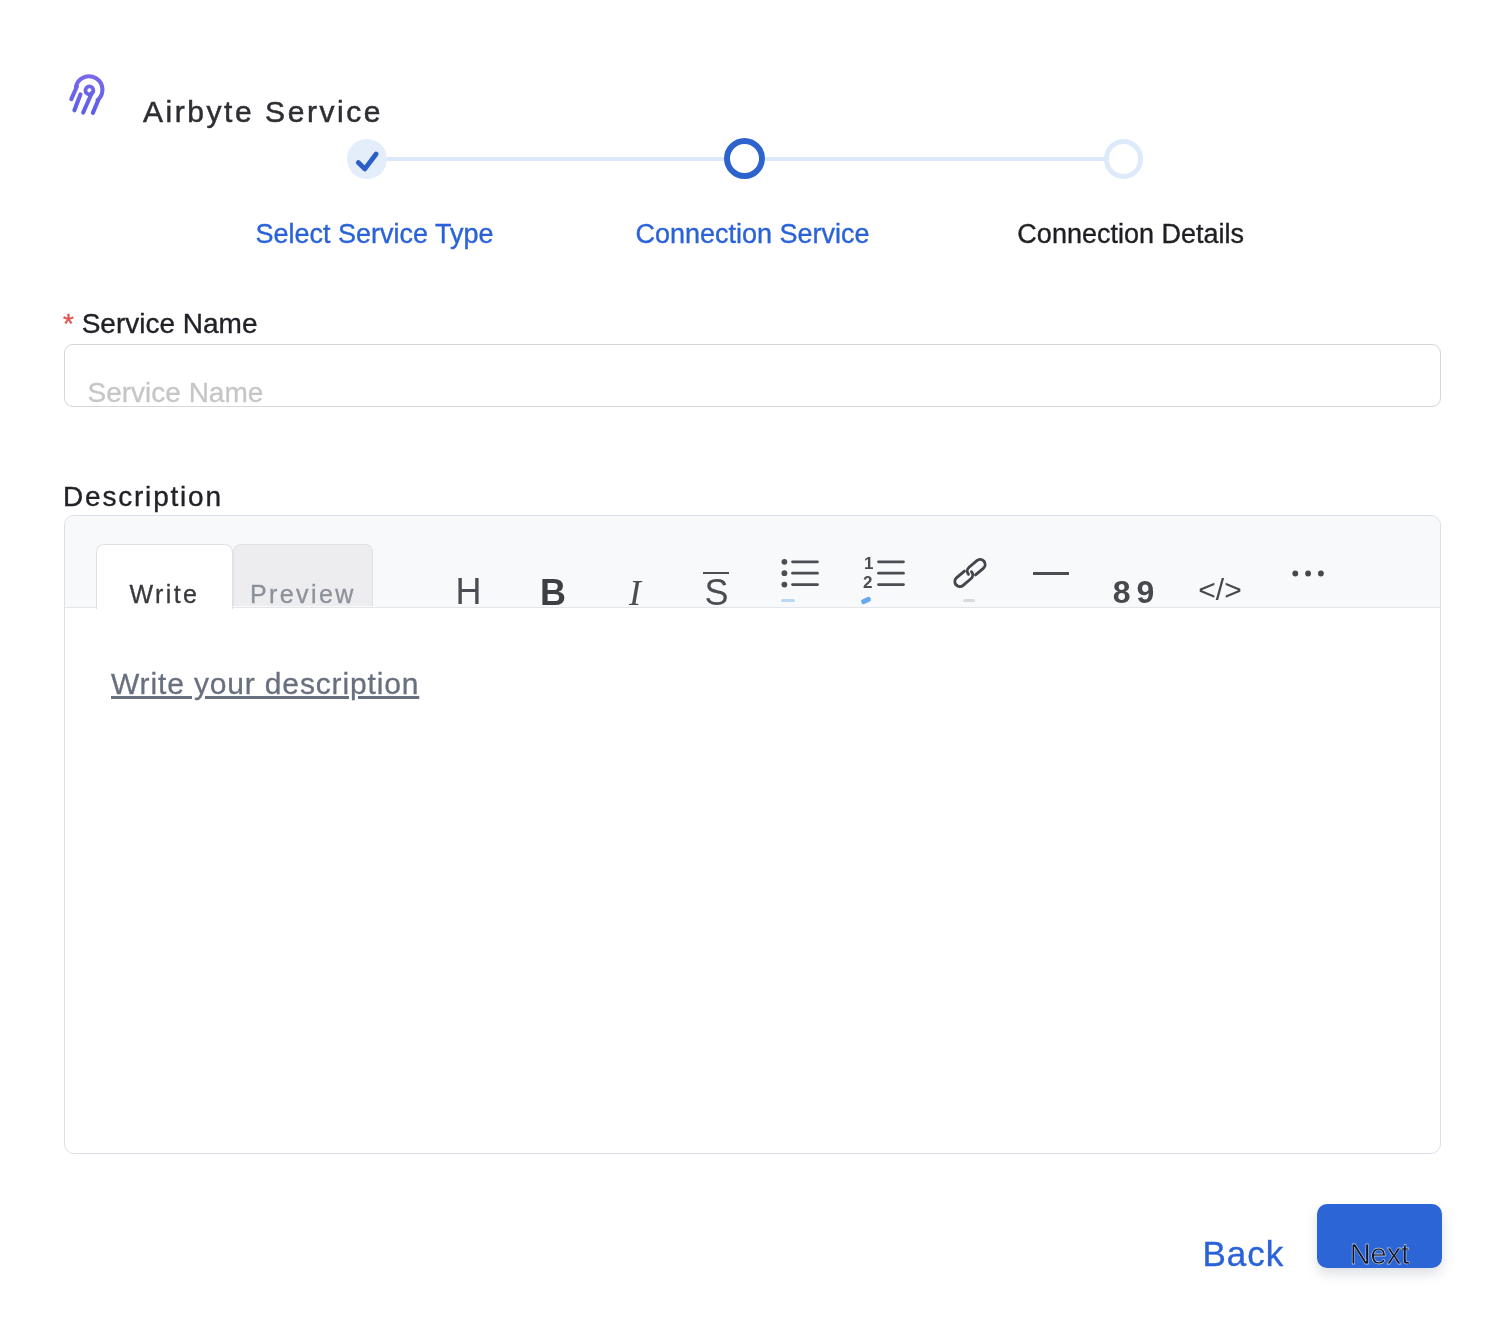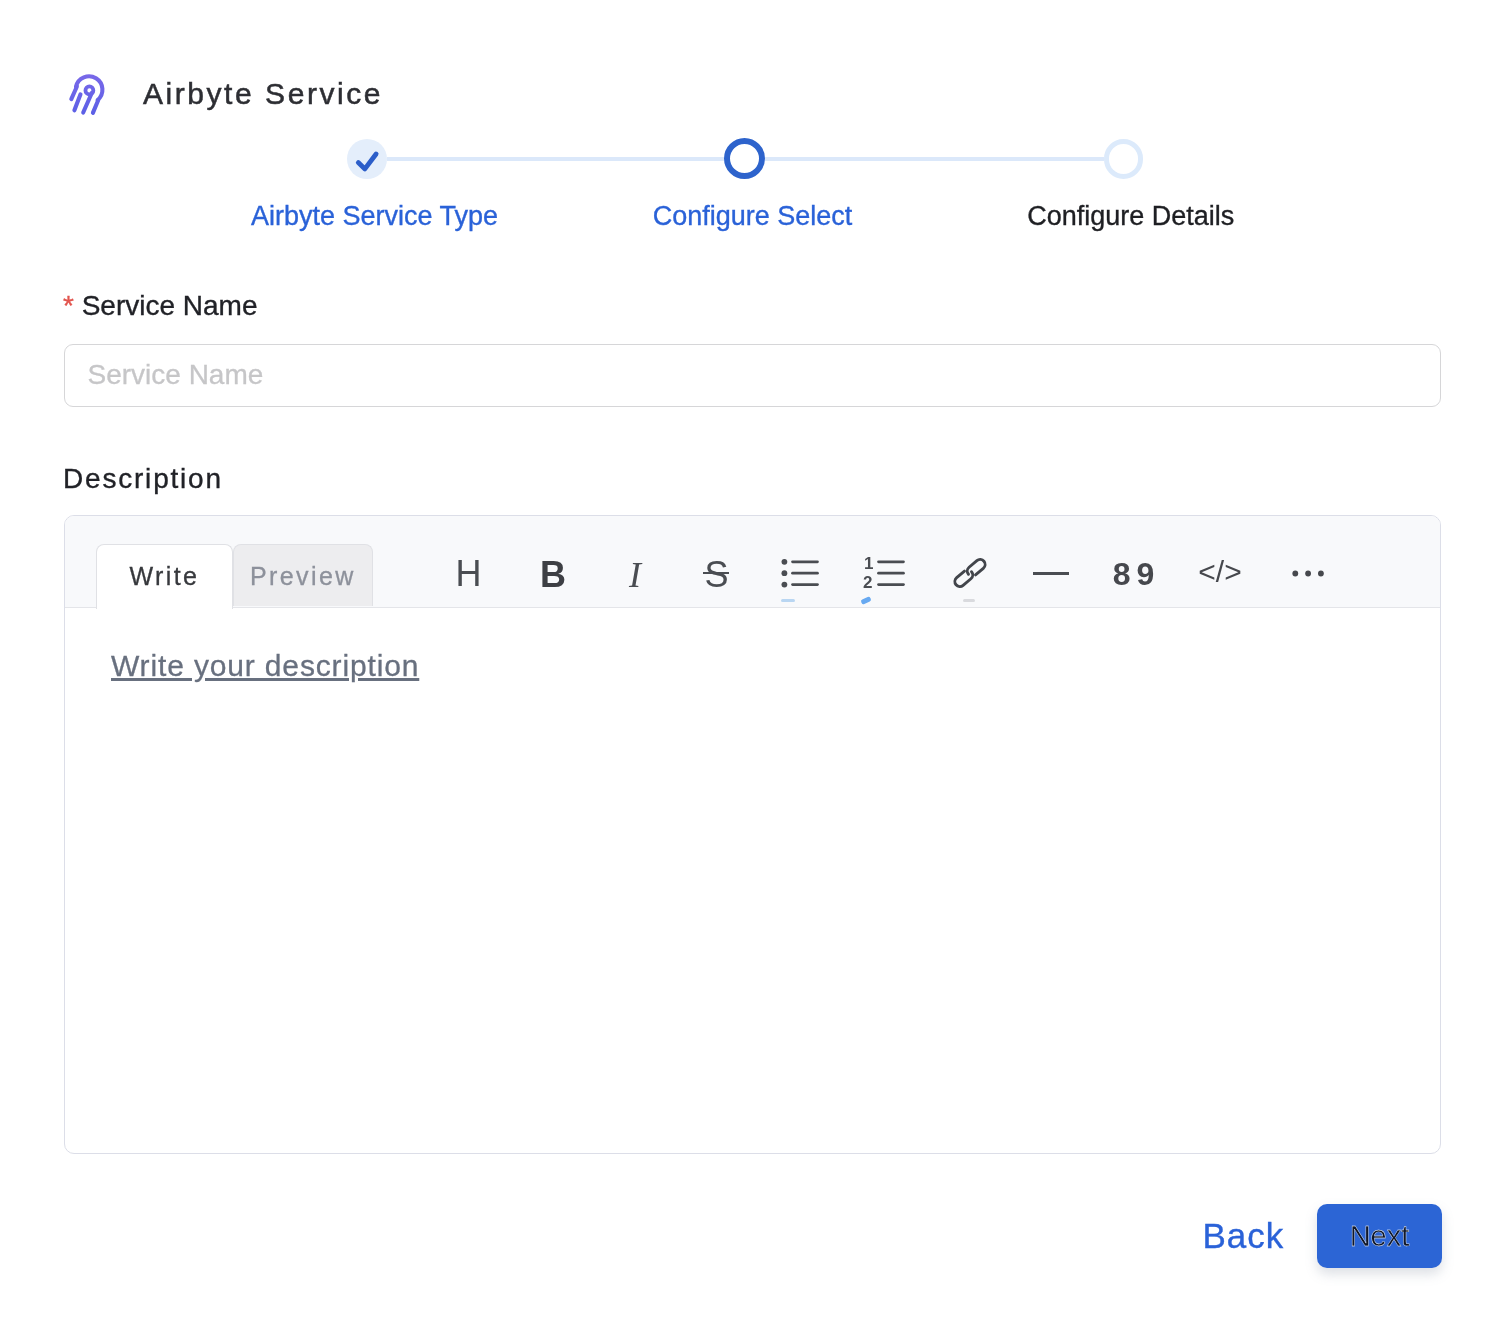--- a/index.html
+++ b/index.html
@@ -1,18 +1,18 @@
 <!DOCTYPE html>
 <html><head>
 <meta charset="utf-8">
 <style>
   html,body{margin:0;padding:0;}
   body{width:1506px;height:1334px;background:#ffffff;font-family:"Liberation Sans",sans-serif;position:relative;overflow:hidden;}
   .abs{position:absolute;}
-  .txt{position:absolute;white-space:nowrap;}
+  .txt{position:absolute;white-space:nowrap;margin-top:18px;}
 </style>
 </head>
 <body>
 
 <svg class="abs" style="left:62px;top:70px;" width="50" height="50" viewBox="0 0 50 50">
   <defs>
     <linearGradient id="lg" x1="25" y1="2" x2="25" y2="46" gradientUnits="userSpaceOnUse">
       <stop offset="0" stop-color="#7b69e9"></stop>
       <stop offset="1" stop-color="#5a5fe6"></stop>
     </linearGradient>
@@ -34,23 +34,23 @@
 
 <div class="abs" style="left:346.9px;top:138.9px;width:40px;height:40px;border-radius:50%;background:#e4eefb;"></div>
 <svg class="abs" style="left:346.9px;top:138.9px;" width="40" height="40" viewBox="0 0 40 40">
   <path d="M 11.3 23.6 L 17.9 29.9 L 29.1 15.0" fill="none" stroke="#2c5ec9" stroke-width="4.8" stroke-linecap="round" stroke-linejoin="round"></path>
 </svg>
 
 <div class="abs" style="left:724.3px;top:138.4px;width:41px;height:41px;border-radius:50%;background:#fff;border:6.2px solid #2d63cc;box-sizing:border-box;"></div>
 
 <div class="abs" style="left:1103.6px;top:139px;width:39.8px;height:39.8px;border-radius:50%;background:#fff;border:5.3px solid #dceafb;box-sizing:border-box;"></div>
 
-<div class="txt" style="left:374.5px;top:202.8px;transform:translateX(-50%);font-size:27px;line-height:27px;color:#2a62d8;-webkit-text-stroke:0.35px #2a62d8;">Airbyte Service Type</div>
-<div class="txt" style="left:752.5px;top:202.8px;transform:translateX(-50%);font-size:27px;line-height:27px;color:#2a62d8;-webkit-text-stroke:0.35px #2a62d8;">Configure Select</div>
-<div class="txt" style="left:1130.7px;top:202.8px;transform:translateX(-50%);font-size:27px;line-height:27px;color:#1e1f23;-webkit-text-stroke:0.35px #1e1f23;">Configure Details</div>
+<div class="txt" style="left:374.5px;top:202.8px;transform:translateX(-50%);font-size:27px;line-height:27px;color:#2a62d8;-webkit-text-stroke:0.35px #2a62d8;">Select Service Type</div>
+<div class="txt" style="left:752.5px;top:202.8px;transform:translateX(-50%);font-size:27px;line-height:27px;color:#2a62d8;-webkit-text-stroke:0.35px #2a62d8;">Connection Service</div>
+<div class="txt" style="left:1130.7px;top:202.8px;transform:translateX(-50%);font-size:27px;line-height:27px;color:#1e1f23;-webkit-text-stroke:0.35px #1e1f23;">Connection Details</div>
 
 <div class="txt" style="left:63px;top:291.5px;font-size:28px;line-height:28px;color:#212227;-webkit-text-stroke:0.35px #212227;"><span style="color:#e2554e;-webkit-text-stroke:0.35px #e2554e;">*</span> Service Name</div>
 
 <div class="abs" style="left:63.6px;top:344.3px;width:1377px;height:63px;border:1.5px solid #d6d6d8;border-radius:9px;box-sizing:border-box;"></div>
 <div class="txt" style="left:87.5px;top:361.1px;font-size:28px;line-height:28px;color:#c6c6c8;-webkit-text-stroke:0.3px #c6c6c8;">Service Name</div>
 
 <div class="txt" style="left:63px;top:464.7px;font-size:28px;line-height:28px;letter-spacing:1.8px;color:#212227;-webkit-text-stroke:0.35px #212227;">Description</div>
 
 <div class="abs" style="left:63.6px;top:515px;width:1377.4px;height:639.4px;border:1.5px solid #dcdee8;border-radius:10px;box-sizing:border-box;background:#fff;">
 

